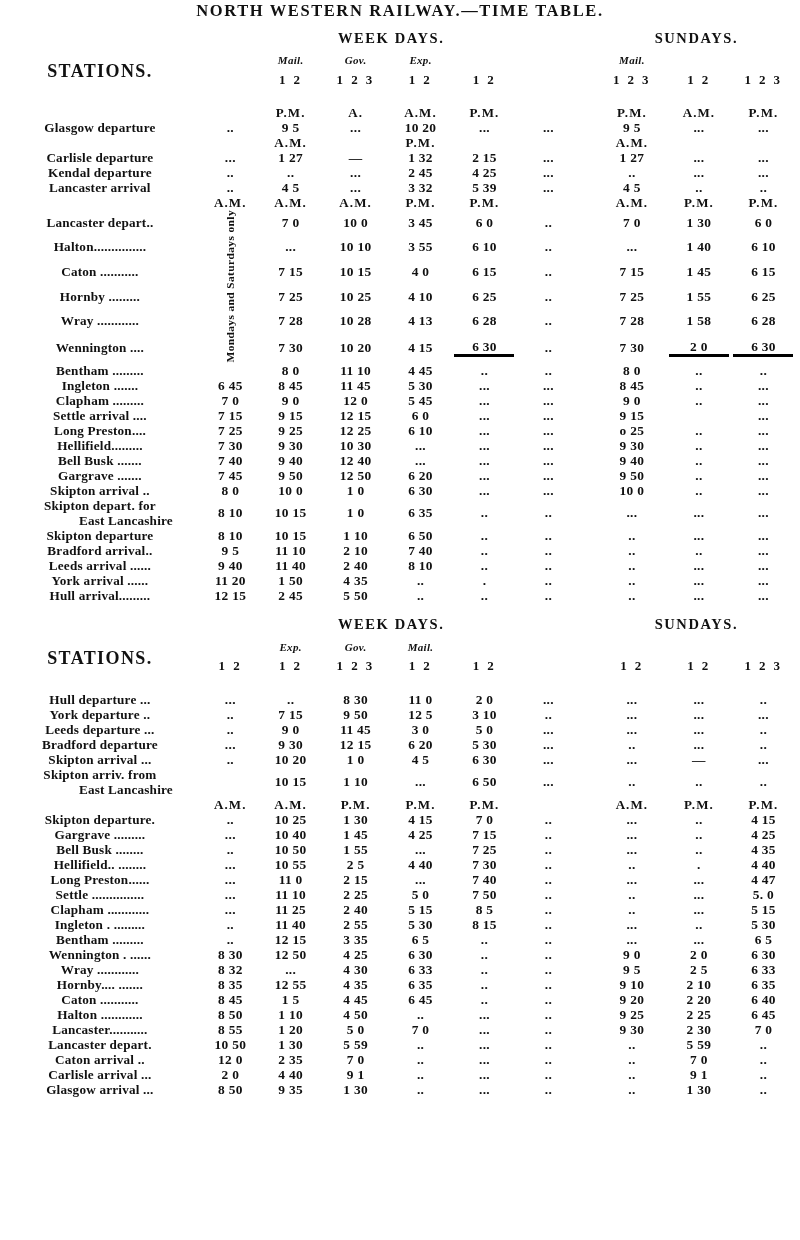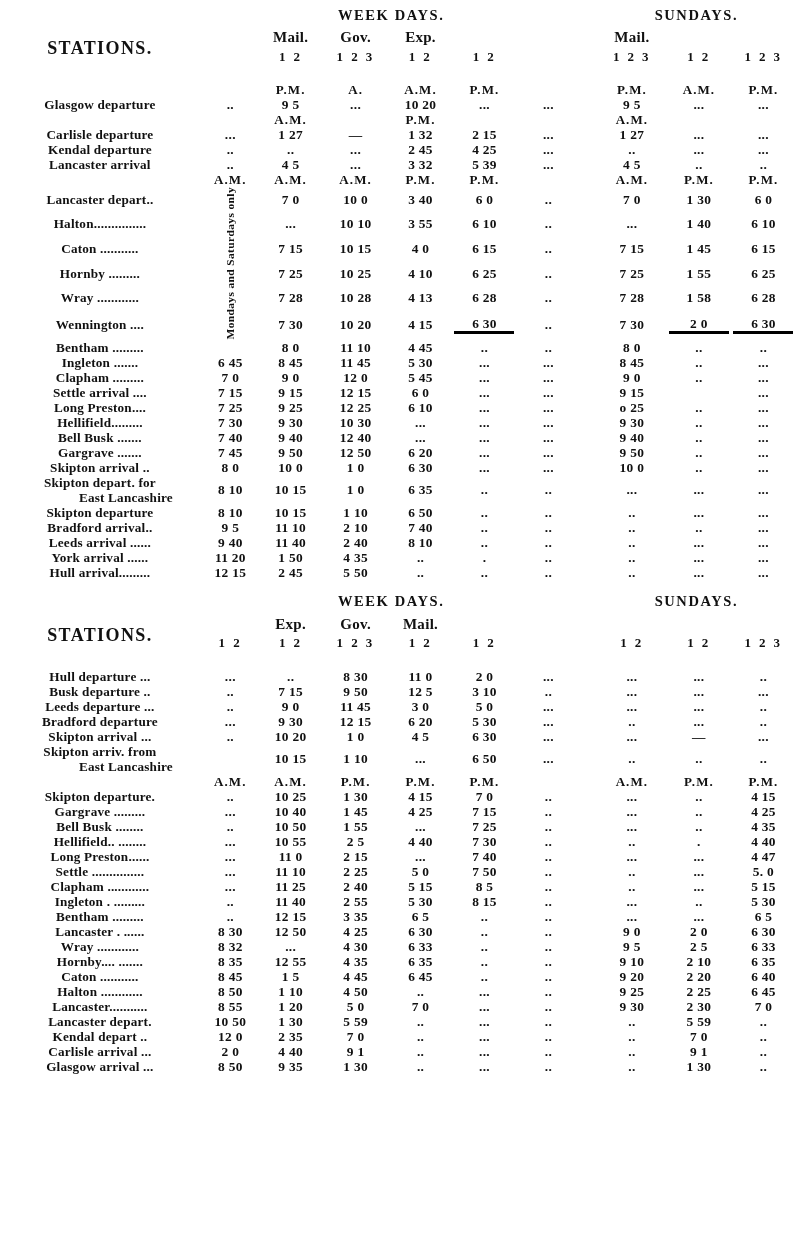--- a/index.html
+++ b/index.html
@@ -58,21 +58,21 @@
   .stationhead{
     text-align:center;padding-left:0;
     font-size:18px;letter-spacing:1.4px;font-weight:bold;
   }
 
   .grouphead{
     font-size:14.5px;letter-spacing:1.6px;font-weight:bold;
     text-align:center;
   }
   .classrow{font-size:13px;letter-spacing:2.4px;}
-  .svcname{font-size:15px;letter-spacing:0.3px;}
+  .svcname{font-size:11px;letter-spacing:0.3px;font-style:italic;}
   .ampm{font-size:13px;letter-spacing:1.1px;font-weight:bold;}
 
   .t{ 
     font-size:13.4px;
     letter-spacing:0.3px;
     white-space:nowrap;
   }
 
   .underline-cell{position:relative;}
   .ulbar{
@@ -90,20 +90,21 @@
     line-height:13px;
   }
   .vertwrap{display:flex;justify-content:center;align-items:center;height:100%;}
   .spacer-row td{height:6px;line-height:6px;}
 </style>
 </head>
 <body>
 
 <div class="page">
 
+  <div class="doc-title">NORTH WESTERN RAILWAY.—TIME TABLE.</div>
 
   <table class="tt">
     <colgroup>
       <col style="width:186px">
         <col style="width:6px">
       <col style="width:55px">
         <col style="width:62px">
         <col style="width:64px">
         <col style="width:62px">
         <col style="width:62px">
@@ -271,21 +272,21 @@
     <tr>
       <td class="stations">Lancaster depart..</td>
           <td></td>
       <td class="vl2" rowspan="6">
         <div class="vertwrap">
               <span class="vertlabel">Mondays and Saturdays only</span>
             </div>
       </td>
       <td class="t vl">7   0</td>
       <td class="t vl">10   0</td>
-      <td class="t vl">3 40</td>
+      <td class="t vl">3 45</td>
       <td class="t vl">6   0</td>
       <td class="t vl">..</td>
       <td class="vl2 vr2"></td>
       <td class="t vl2">7   0</td>
       <td class="t vl">1 30</td>
       <td class="t vl">6   0</td>
     </tr>
     <tr>
       <td class="stations">Halton...............</td>
           <td></td>
@@ -656,21 +657,21 @@
       <td class="t vl">8 30</td>
       <td class="t vl">11   0</td>
       <td class="t vl">2   0</td>
       <td class="t vl">...</td>
       <td class="vl2 vr2"></td>
       <td class="t vl2">...</td>
       <td class="t vl">...</td>
       <td class="t vl">..</td>
     </tr>
     <tr>
-      <td class="stations">Busk departure ..</td>
+      <td class="stations">York departure ..</td>
           <td></td>
       <td class="t vl2">..</td>
       <td class="t vl">7 15</td>
       <td class="t vl">9 50</td>
       <td class="t vl">12   5</td>
       <td class="t vl">3 10</td>
       <td class="t vl">..</td>
       <td class="vl2 vr2"></td>
       <td class="t vl2">...</td>
       <td class="t vl">...</td>
@@ -874,21 +875,21 @@
           <td class="t vl">3  35</td>
           <td class="t vl">6   5</td>
           <td class="t vl">..</td>
           <td class="t vl">..</td>
           <td class="vl2 vr2"></td>
           <td class="t vl2">...</td>
           <td class="t vl">...</td>
           <td class="t vl">6   5</td>
         </tr>
         <tr>
-          <td class="stations">Lancaster . ......</td>
+          <td class="stations">Wennington . ......</td>
           <td class=""></td>
           <td class="t vl2">8   30</td>
           <td class="t vl">12  50</td>
           <td class="t vl">4  25</td>
           <td class="t vl">6  30</td>
           <td class="t vl">..</td>
           <td class="t vl">..</td>
           <td class="vl2 vr2"></td>
           <td class="t vl2">9   0</td>
           <td class="t vl">2   0</td>
@@ -972,21 +973,21 @@
           <td class="t vl">5  59</td>
           <td class="t vl">..</td>
           <td class="t vl">...</td>
           <td class="t vl">..</td>
           <td class="vl2 vr2"></td>
           <td class="t vl2">..</td>
           <td class="t vl">5 59</td>
           <td class="t vl">..</td>
         </tr>
         <tr>
-          <td class="stations">Kendal depart  ..</td>
+          <td class="stations">Caton arrival  ..</td>
           <td class=""></td>
           <td class="t vl2">12    0</td>
           <td class="t vl">2   35</td>
           <td class="t vl">7   0</td>
           <td class="t vl">..</td>
           <td class="t vl">...</td>
           <td class="t vl">..</td>
           <td class="vl2 vr2"></td>
           <td class="t vl2">..</td>
           <td class="t vl">7   0</td>

